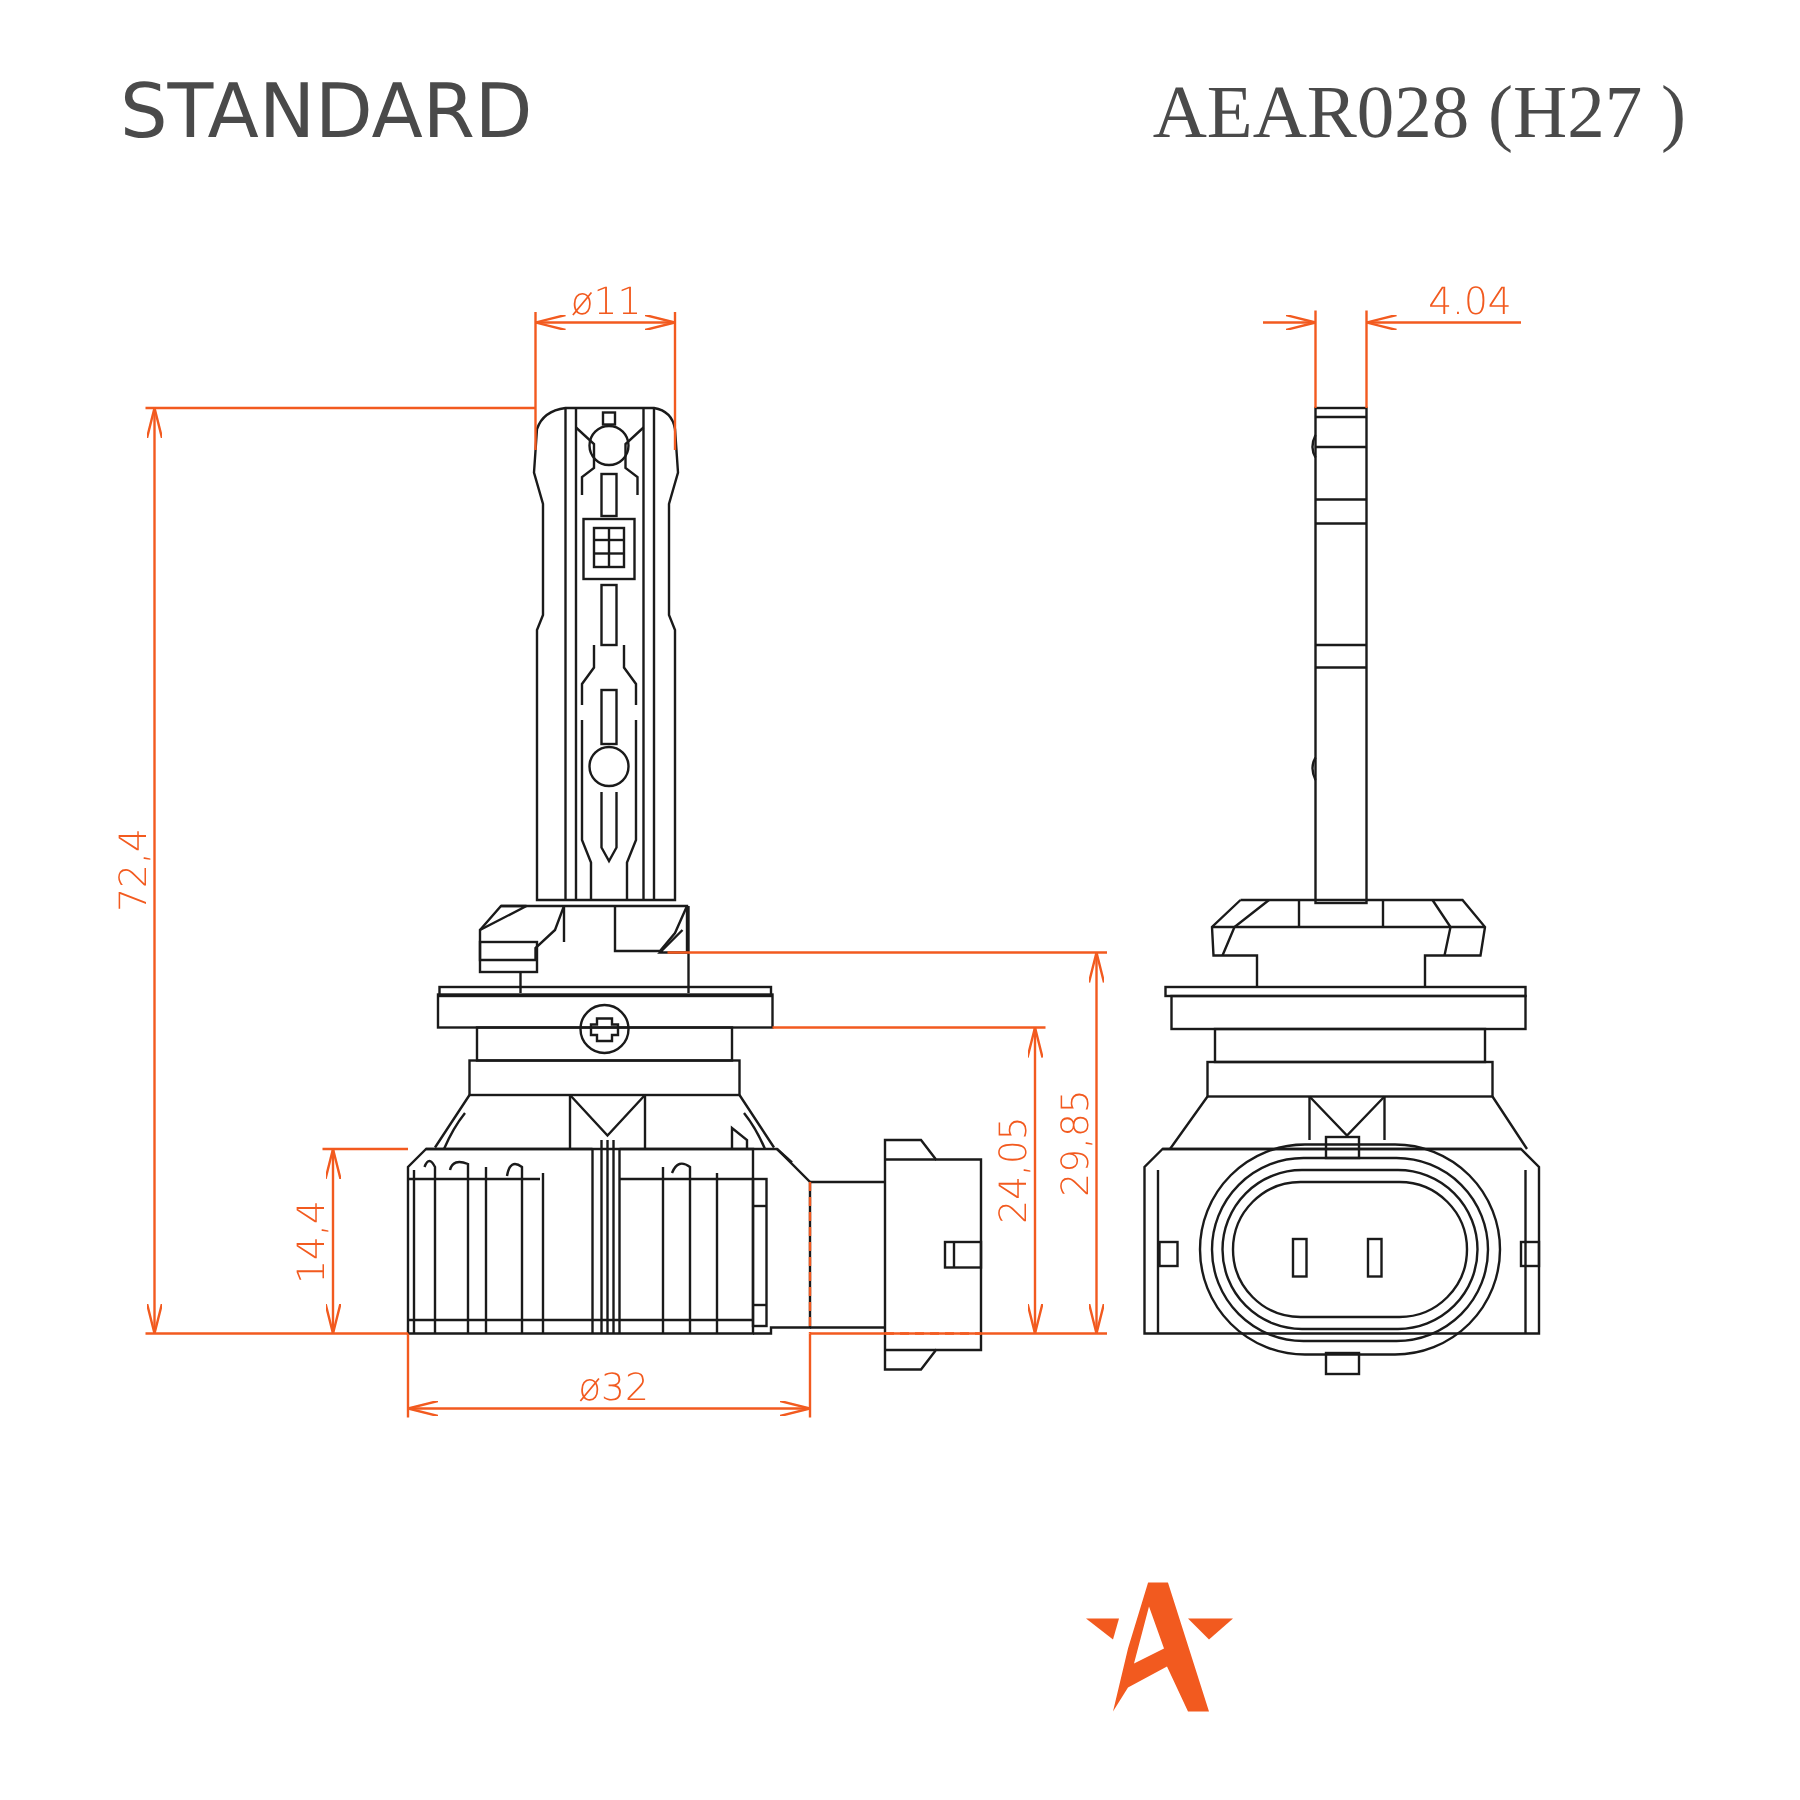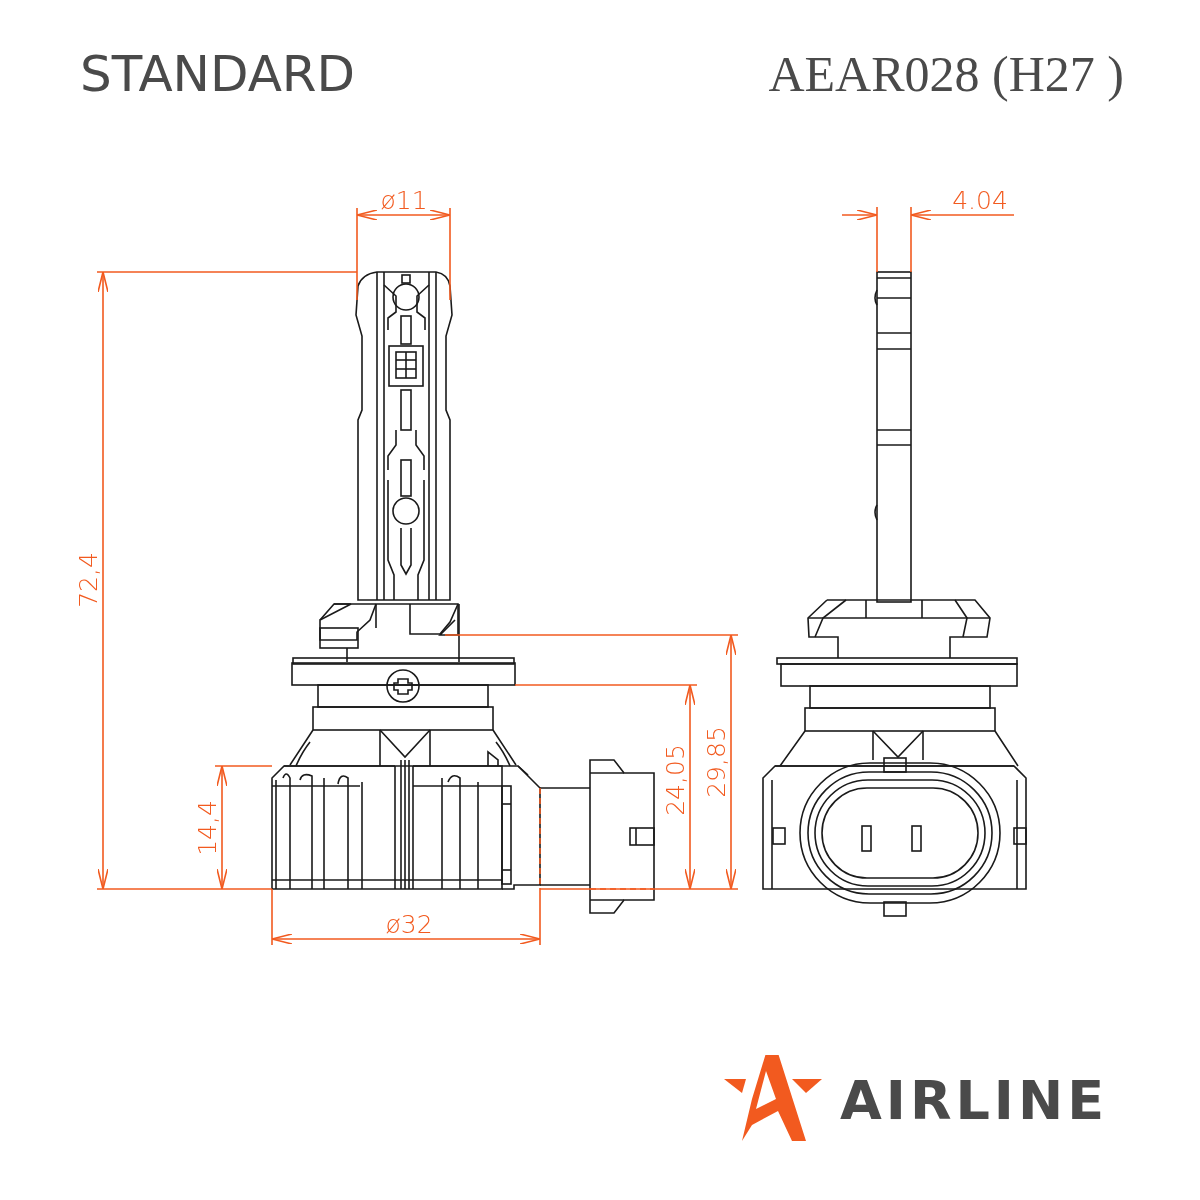--- a/index.html
+++ b/index.html
@@ -203,14 +203,13 @@
     <text class="dim" x="409" y="933" text-anchor="middle">ø32</text>
   </g>
 </svg>
 
 <div class="brand">
   <svg width="110" height="90" viewBox="0 0 110 90" style="position:absolute;left:0;top:0;">
     <path d="M44,6 L56,6 L84,94 L70,94 L56,64 L30,78 L20,94 L30,52 Z M44,24 L34,62 L54,52 Z" fill="#f25a1f" fill-rule="evenodd" transform="translate(0,-8)"></path>
     <path d="M2,24 L24,24 L20,38 Z" fill="#f25a1f"></path>
     <path d="M70,24 L100,24 L84,38 Z" fill="#f25a1f"></path>
   </svg>
-  <div class="brand-text">AIRLINE</div>
 </div>
 
 </body></html>

